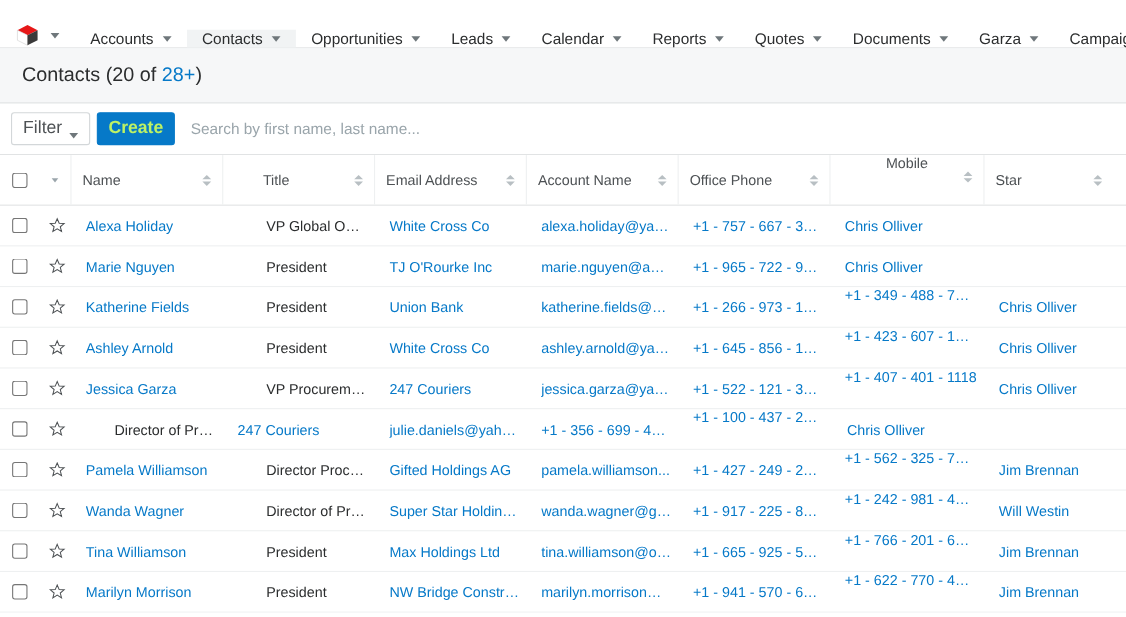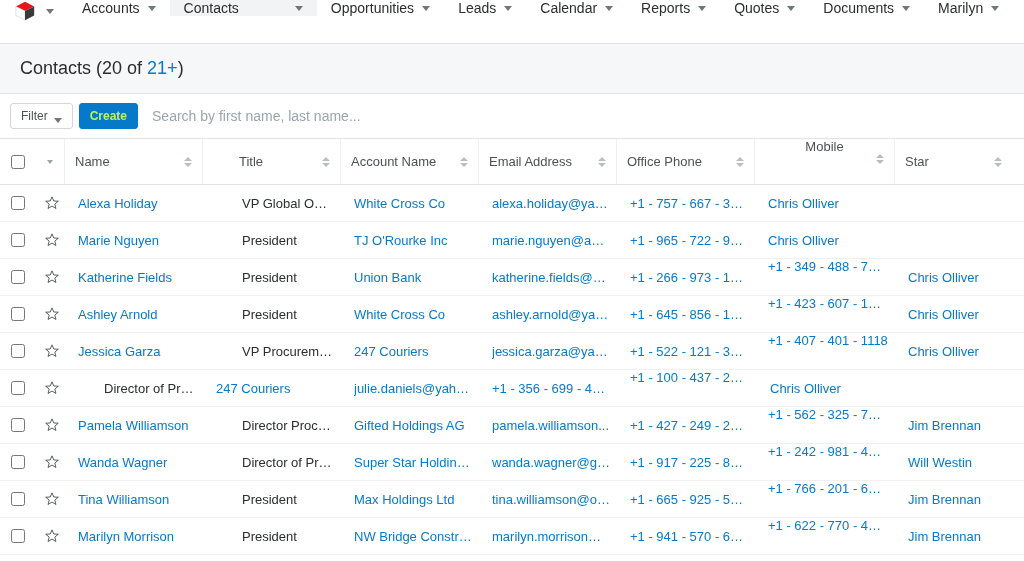--- a/index.html
+++ b/index.html
@@ -1,36 +1,36 @@
 <!DOCTYPE html>
 <html><head>
 <meta charset="utf-8">
 <style>
   * { box-sizing: border-box; margin: 0; padding: 0; }
   body { font-family: -apple-system, BlinkMacSystemFont, "Segoe UI", Helvetica, Arial, sans-serif; font-size: 13px; color: #2b2d2e; background: #fff; overflow-x: hidden; }
   a { color: #0679c8; text-decoration: none; cursor: pointer; }
   
   
-  .topnav { display: flex; align-items: flex-start; border-bottom: 1px solid #e1e3e4; height: 44px; background: #fff; }
+  .topnav { display: flex; align-items: flex-end; border-bottom: 1px solid #e1e3e4; height: 44px; background: #fff; }
   .logo-cell { display: flex; align-items: center; padding: 0 14px; }
   .logo-cube { width: 22px; height: 22px; position: relative; }
   .logo-cube svg { width: 22px; height: 22px; }
   .nav-caret { margin-left: 10px; }
   .nav-item { display: flex; align-items: center; padding: 0 14px; color: #2b2d2e; font-size: 14px; cursor: pointer; white-space: nowrap; }
-  .nav-item.active { background: #f1f3f4; gap: 48px; }
+  .nav-item.active { background: #f1f3f4; }
   .nav-item .caret { margin-left: 8px; }
   .caret { width: 0; height: 0; border-left: 4px solid transparent; border-right: 4px solid transparent; border-top: 5px solid #6f777b; display: inline-block; }
   
   
   .subheader { background: #f6f7f8; border-bottom: 1px solid #e1e3e4; padding: 14px 20px; font-size: 18px; color: #2b2d2e; }
   .subheader .count-more { color: #0679c8; }
 
   
   .actionbar { display: flex; align-items: center; padding: 8px 10px; border-bottom: 1px solid #e1e3e4; gap: 6px; }
-  .btn { border: 1px solid #d3d7d9; background: #fff; color: #4d5154; padding: 5px 10px; border-radius: 3px; font-size: 12px; cursor: pointer; display: inline-flex; align-items: flex-end; gap: 6px; }
+  .btn { border: 1px solid #d3d7d9; background: #fff; color: #4d5154; padding: 5px 10px; border-radius: 3px; font-size: 16px; cursor: pointer; display: inline-flex; align-items: flex-end; gap: 6px; }
   .btn-primary { background: #0679c8; border-color: #0679c8; color: #bef264; font-weight: 600; }
   .search-input { flex: 1; border: none; outline: none; padding: 6px 8px; font-size: 14px; color: #2b2d2e; }
   .search-input::placeholder { color: #9aa5ab; }
 
   
   .grid { width: 100%; }
   .grid-header { display: flex; align-items: stretch; border-bottom: 1px solid #e1e3e4; background: #fff; height: 46px; }
   .grid-row { display: flex; align-items: stretch; border-bottom: 1px solid #eef0f1; height: 37px; }
   .cell { display: flex; align-items: center; padding: 0 10px; overflow: hidden; white-space: nowrap; text-overflow: ellipsis; }
   .hcell { display: flex; align-items: center; padding: 0 10px; color: #4d5154; font-weight: 400; border-left: 1px solid #eef0f1; position: relative; }
@@ -107,31 +107,31 @@
       </div>
       <div class="nav-item">
         <span>Quotes</span>
         <span class="caret"></span>
       </div>
       <div class="nav-item">
         <span>Documents</span>
         <span class="caret"></span>
       </div>
       <div class="nav-item">
-        <span>Marilyn</span>
+        <span>Garza</span>
         <span class="caret"></span>
       </div>
       <div class="nav-item">
         <span>Campaigns</span>
       </div>
     </div>
 </div>
 
 <div class="subheader">
-  <span>Contacts (20 of </span><a><span class="count-more">21+</span></a><span>)</span>
+  <span>Contacts (20 of </span><a><span class="count-more">28+</span></a><span>)</span>
 </div>
 
 <div class="actionbar">
   <button class="btn">
     <span>Filter</span>
     <span class="caret"></span>
   </button>
   <button class="btn btn-primary">
     <span>Create</span>
   </button>
@@ -153,34 +153,34 @@
           <span class="down"></span>
         </span>
     </div>
     <div class="hcell col-title">
       <span>Title</span>
       <span class="sort-icon">
           <span class="up"></span>
           <span class="down"></span>
         </span>
     </div>
+    <div class="hcell col-email">
+      <span>Email Address</span>
+      <span class="sort-icon">
+          <span class="up"></span>
+          <span class="down"></span>
+        </span>
+    </div>
     <div class="hcell col-account">
       <span>Account Name</span>
       <span class="sort-icon">
           <span class="up"></span>
           <span class="down"></span>
         </span>
     </div>
-    <div class="hcell col-email">
-      <span>Email Address</span>
-      <span class="sort-icon">
-          <span class="up"></span>
-          <span class="down"></span>
-        </span>
-    </div>
     <div class="hcell col-ophone">
       <span>Office Phone</span>
       <span class="sort-icon">
           <span class="up"></span>
           <span class="down"></span>
         </span>
     </div>
     <div class="hcell col-mobile">
       <span>Mobile</span>
       <span class="sort-icon">

